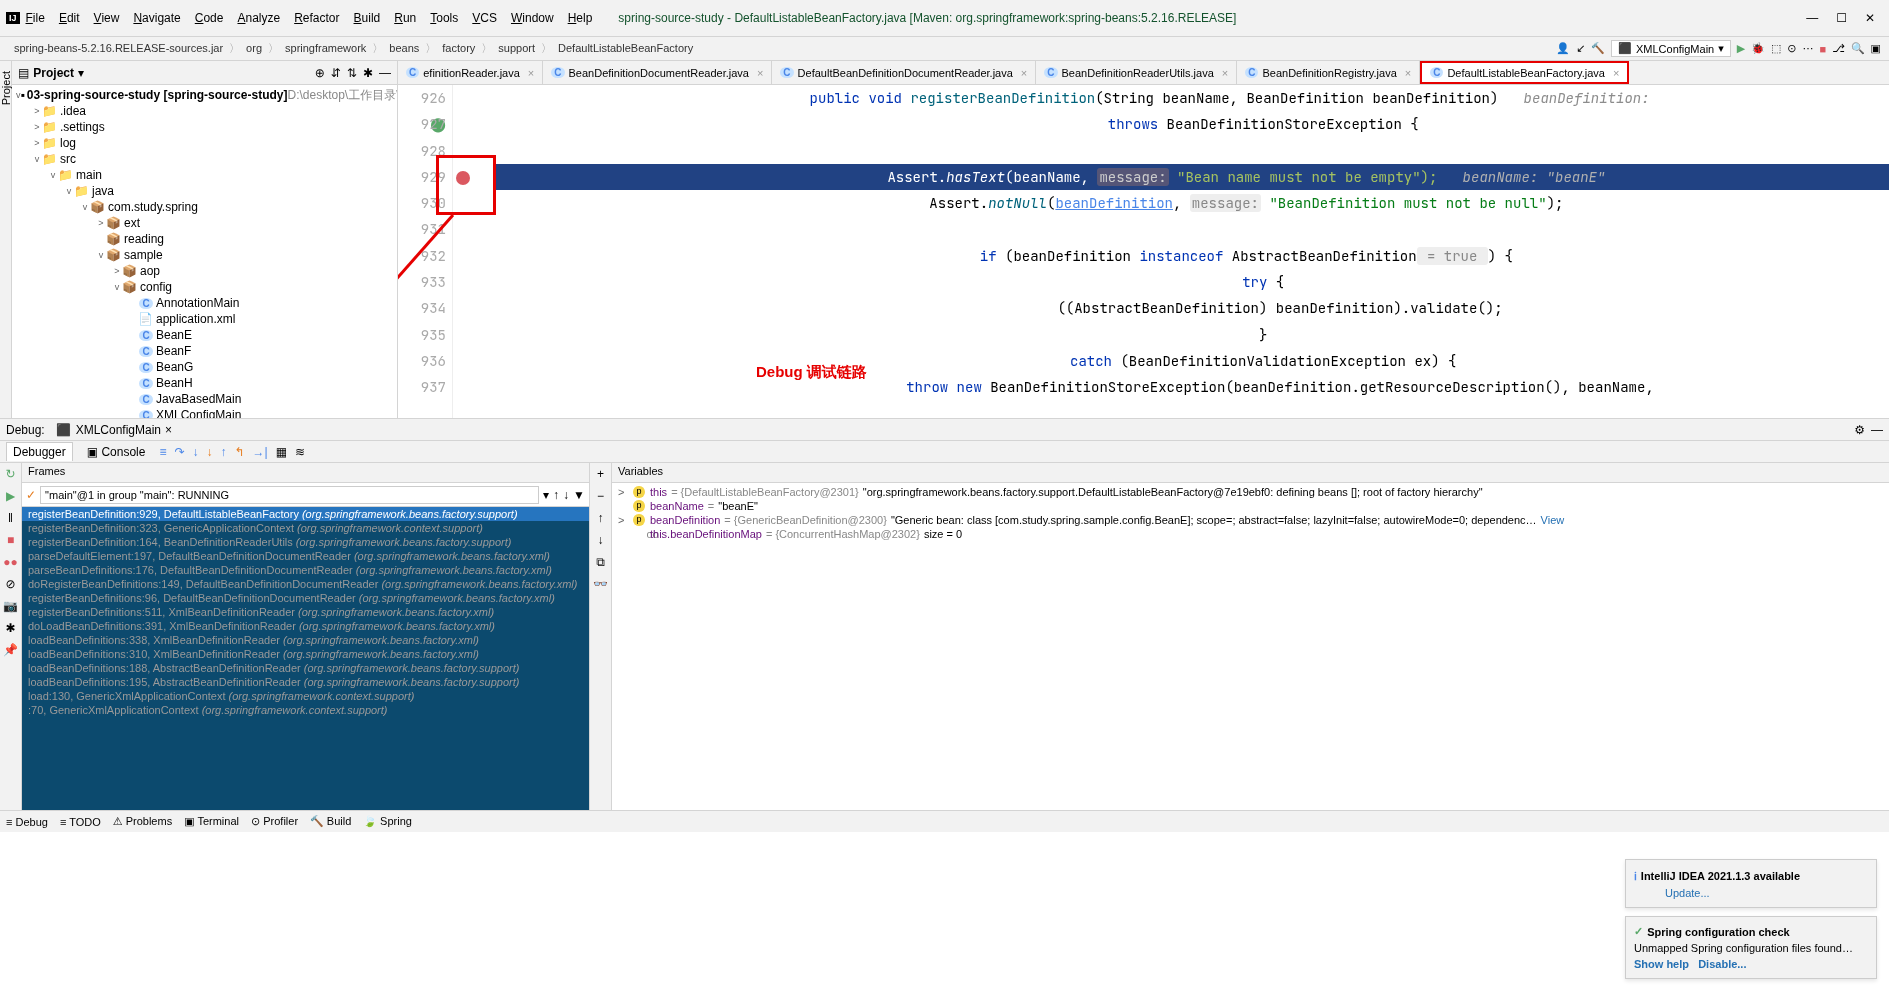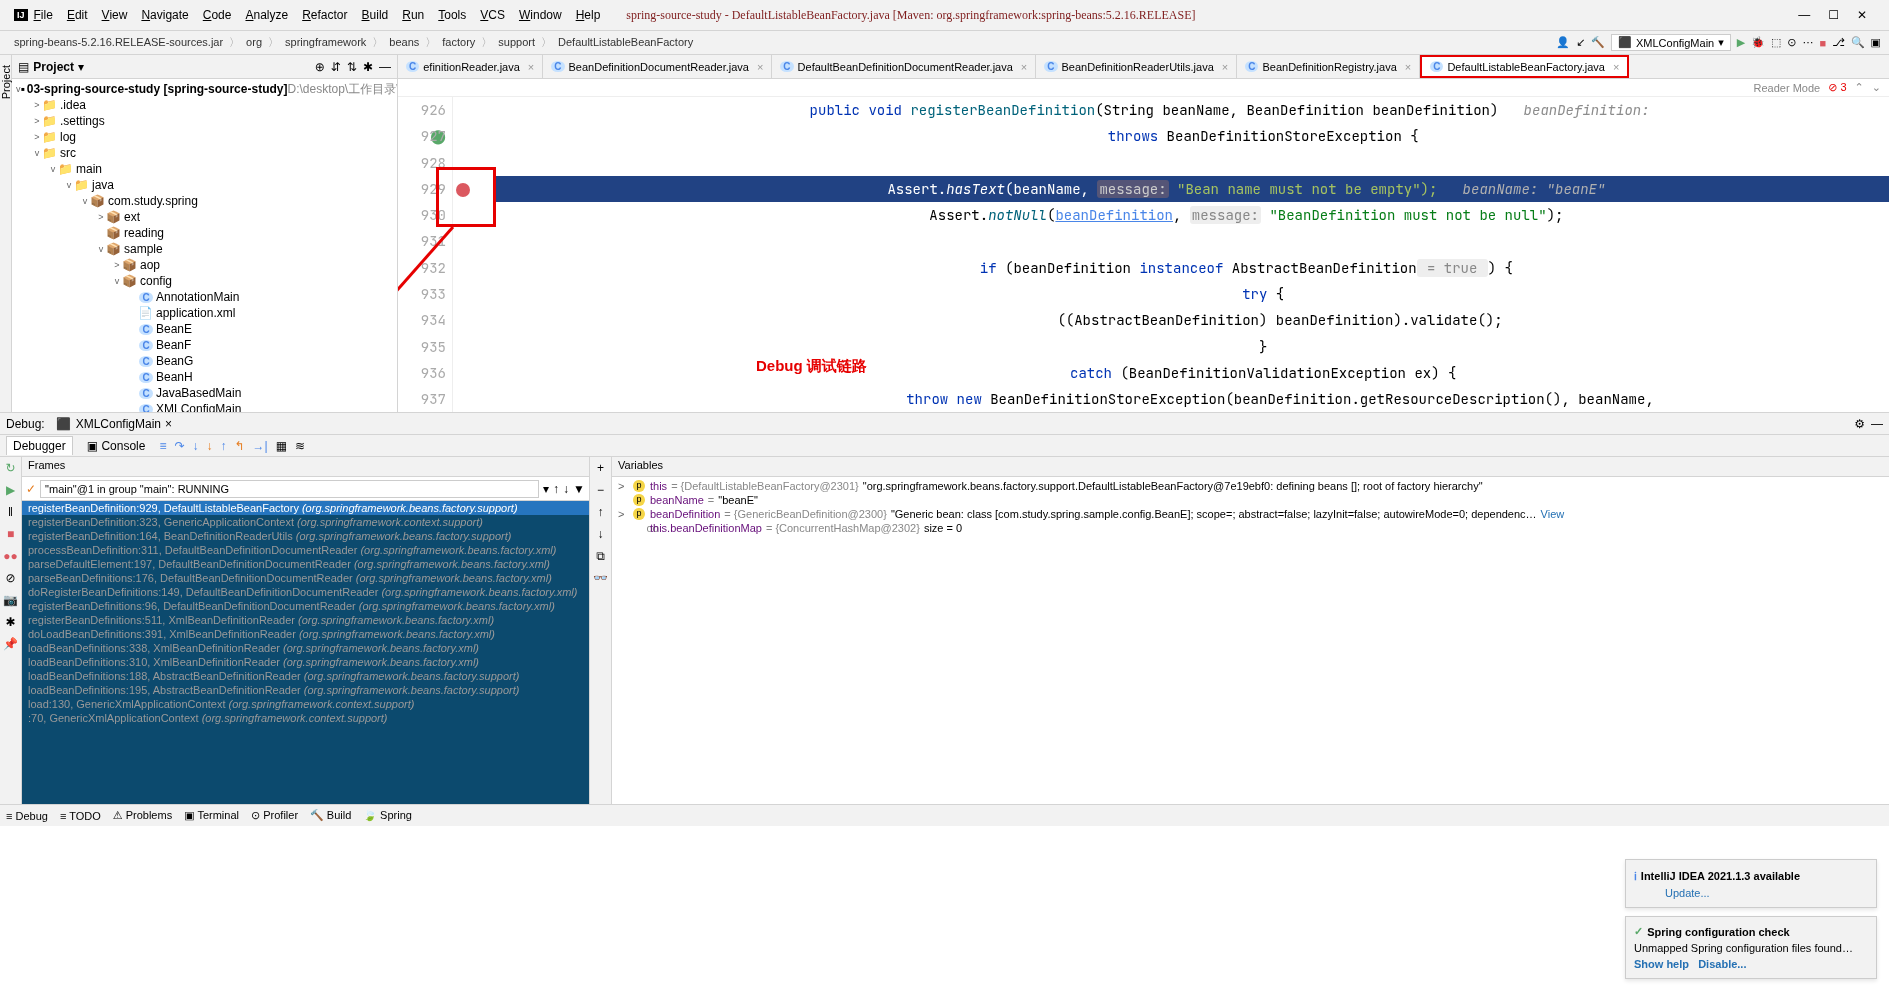--- a/index.html
+++ b/index.html
@@ -1,21 +1,21 @@
 <!DOCTYPE html>
 <html><head>
 <meta charset="utf-8">
 <style>
 * { box-sizing: border-box; margin: 0; padding: 0; }
 body { font-family: "Segoe UI", Arial, sans-serif; font-size: 12px; color: #000; background: #fff; overflow: hidden; width: 1889px; height: 1001px; position: relative; }
-.titlebar { height: 31px; background: #f2f2f2; display: flex; align-items: center; padding: 0 14px; border-bottom: 1px solid #d4d4d4; }
+.titlebar { height: 37px; background: #f2f2f2; display: flex; align-items: center; padding: 0 6px; border-bottom: 1px solid #d4d4d4; }
 .menubar { display: flex; gap: 2px; }
 .menubar span { padding: 2px 6px; cursor: default; }
 .menubar span u { text-decoration: underline; }
-.title-text { margin-left: 20px; color: #7f1d1d; font-family: Liberation Serif, serif; }
+.title-text { margin-left: 20px; color: #14532d; }
 .win-ctrl { margin-left: auto; display: flex; gap: 18px; padding-right: 8px; }
 .breadcrumb-bar { height: 24px; background: #f2f2f2; display: flex; align-items: center; padding: 0 8px; border-bottom: 1px solid #d4d4d4; gap: 4px; font-size: 11px; }
 .crumb { padding: 2px 6px; color: #333; }
 .crumb-sep { color: #999; }
 .main-row { display: flex; height: 357px; }
 .left-sidebar { width: 12px; background: #f2f2f2; border-right: 1px solid #d4d4d4; display: flex; flex-direction: column; align-items: center; padding-top: 4px; gap: 30px; }
 .vtab { writing-mode: vertical-rl; transform: rotate(180deg); font-size: 11px; padding: 6px 0; }
 .project-panel { width: 386px; border-right: 1px solid #d4d4d4; background: #fff; display: flex; flex-direction: column; }
 .panel-header { height: 24px; background: #f2f2f2; border-bottom: 1px solid #d4d4d4; display: flex; align-items: center; padding: 0 6px; gap: 4px; }
 .project-tree { flex: 1; overflow: auto; font-size: 12px; padding: 2px 0; }
@@ -304,26 +304,20 @@
           <span class="file-ico-c" style="background:#c5e1ff;border-radius:50%;padding:0 3px;">C</span>
           <span>BeanDefinitionRegistry.java</span>
           <span class="close">×</span>
         </div>
         <div class="etab sel hl">
           <span class="file-ico-c" style="background:#c5e1ff;border-radius:50%;padding:0 3px;">C</span>
           <span>DefaultListableBeanFactory.java</span>
           <span class="close">×</span>
         </div>
       </div>
-    <div class="reader-row">
-      <span>Reader Mode</span>
-      <span class="errbadge">⊘ <span>3</span></span>
-      <span>⌃</span>
-      <span>⌄</span>
-    </div>
     <div class="code-area">
       <div class="gutter" id="gutter">
           <div class="gline">926 <span style="color:#59a869;">⬤</span></div>
           <div class="gline">927</div>
           <div class="gline">928</div>
           <div class="gline">929</div>
           <div class="gline">930</div>
           <div class="gline">931</div>
           <div class="gline">932</div>
           <div class="gline">933</div>
@@ -395,21 +389,20 @@
         <input value="&quot;main&quot;@1 in group &quot;main&quot;: RUNNING" style="">
         <span>▾</span>
         <span>↑</span>
         <span>↓</span>
         <span>▼</span>
       </div>
       <div class="frames-list" id="frameslist">
           <div class="frame-item sel">registerBeanDefinition:929, DefaultListableBeanFactory <span class="pkg">(org.springframework.beans.factory.support)</span></div>
           <div class="frame-item">registerBeanDefinition:323, GenericApplicationContext <span class="pkg">(org.springframework.context.support)</span></div>
           <div class="frame-item">registerBeanDefinition:164, BeanDefinitionReaderUtils <span class="pkg">(org.springframework.beans.factory.support)</span></div>
-          <div class="frame-item">processBeanDefinition:311, DefaultBeanDefinitionDocumentReader <span class="pkg">(org.springframework.beans.factory.xml)</span></div>
           <div class="frame-item">parseDefaultElement:197, DefaultBeanDefinitionDocumentReader <span class="pkg">(org.springframework.beans.factory.xml)</span></div>
           <div class="frame-item">parseBeanDefinitions:176, DefaultBeanDefinitionDocumentReader <span class="pkg">(org.springframework.beans.factory.xml)</span></div>
           <div class="frame-item">doRegisterBeanDefinitions:149, DefaultBeanDefinitionDocumentReader <span class="pkg">(org.springframework.beans.factory.xml)</span></div>
           <div class="frame-item">registerBeanDefinitions:96, DefaultBeanDefinitionDocumentReader <span class="pkg">(org.springframework.beans.factory.xml)</span></div>
           <div class="frame-item">registerBeanDefinitions:511, XmlBeanDefinitionReader <span class="pkg">(org.springframework.beans.factory.xml)</span></div>
           <div class="frame-item">doLoadBeanDefinitions:391, XmlBeanDefinitionReader <span class="pkg">(org.springframework.beans.factory.xml)</span></div>
           <div class="frame-item">loadBeanDefinitions:338, XmlBeanDefinitionReader <span class="pkg">(org.springframework.beans.factory.xml)</span></div>
           <div class="frame-item">loadBeanDefinitions:310, XmlBeanDefinitionReader <span class="pkg">(org.springframework.beans.factory.xml)</span></div>
           <div class="frame-item">loadBeanDefinitions:188, AbstractBeanDefinitionReader <span class="pkg">(org.springframework.beans.factory.support)</span></div>
           <div class="frame-item">loadBeanDefinitions:195, AbstractBeanDefinitionReader <span class="pkg">(org.springframework.beans.factory.support)</span></div>

